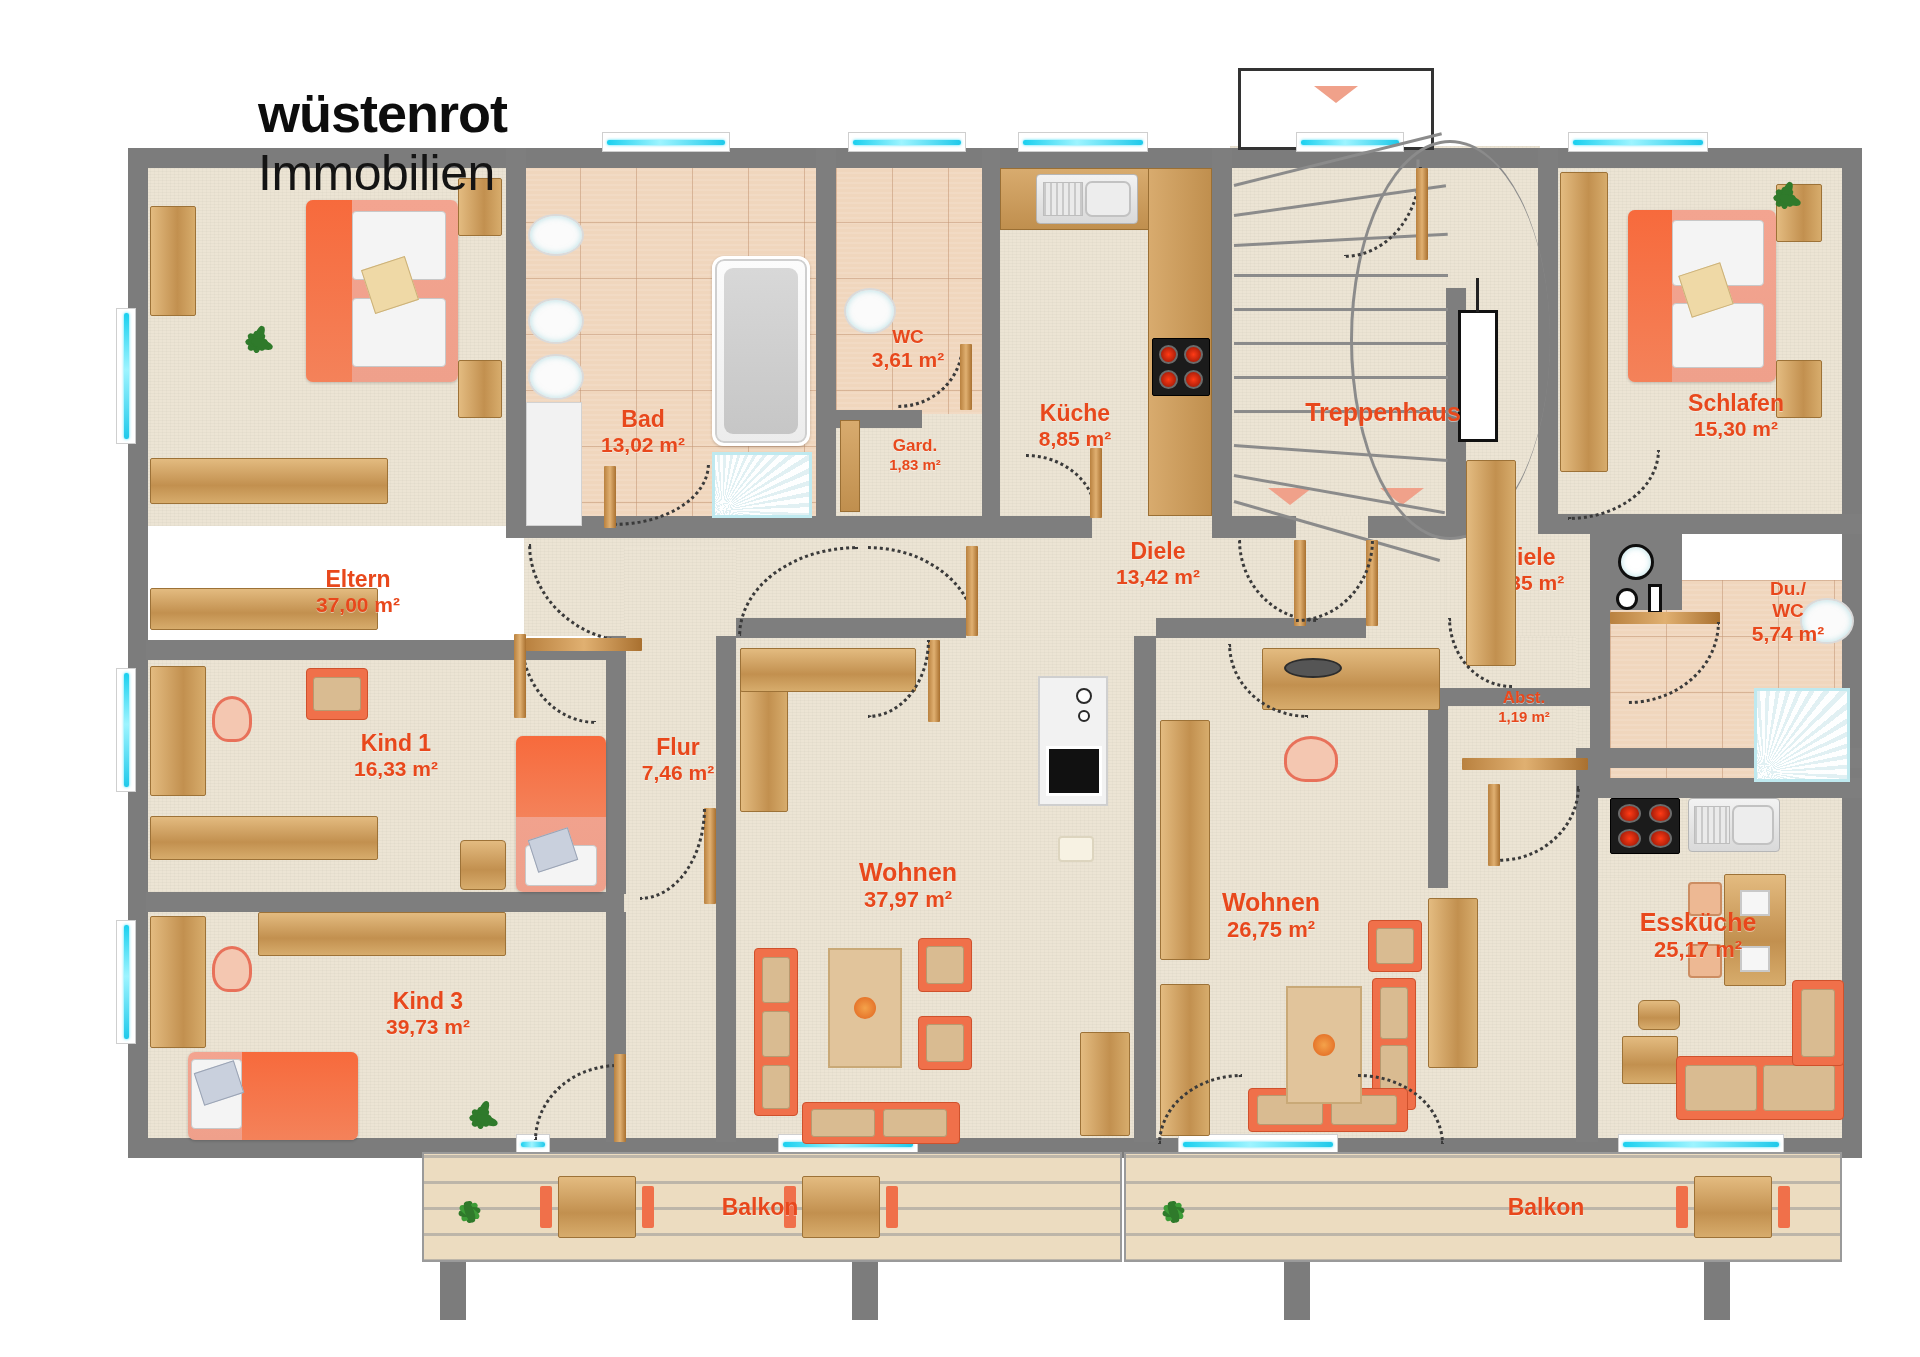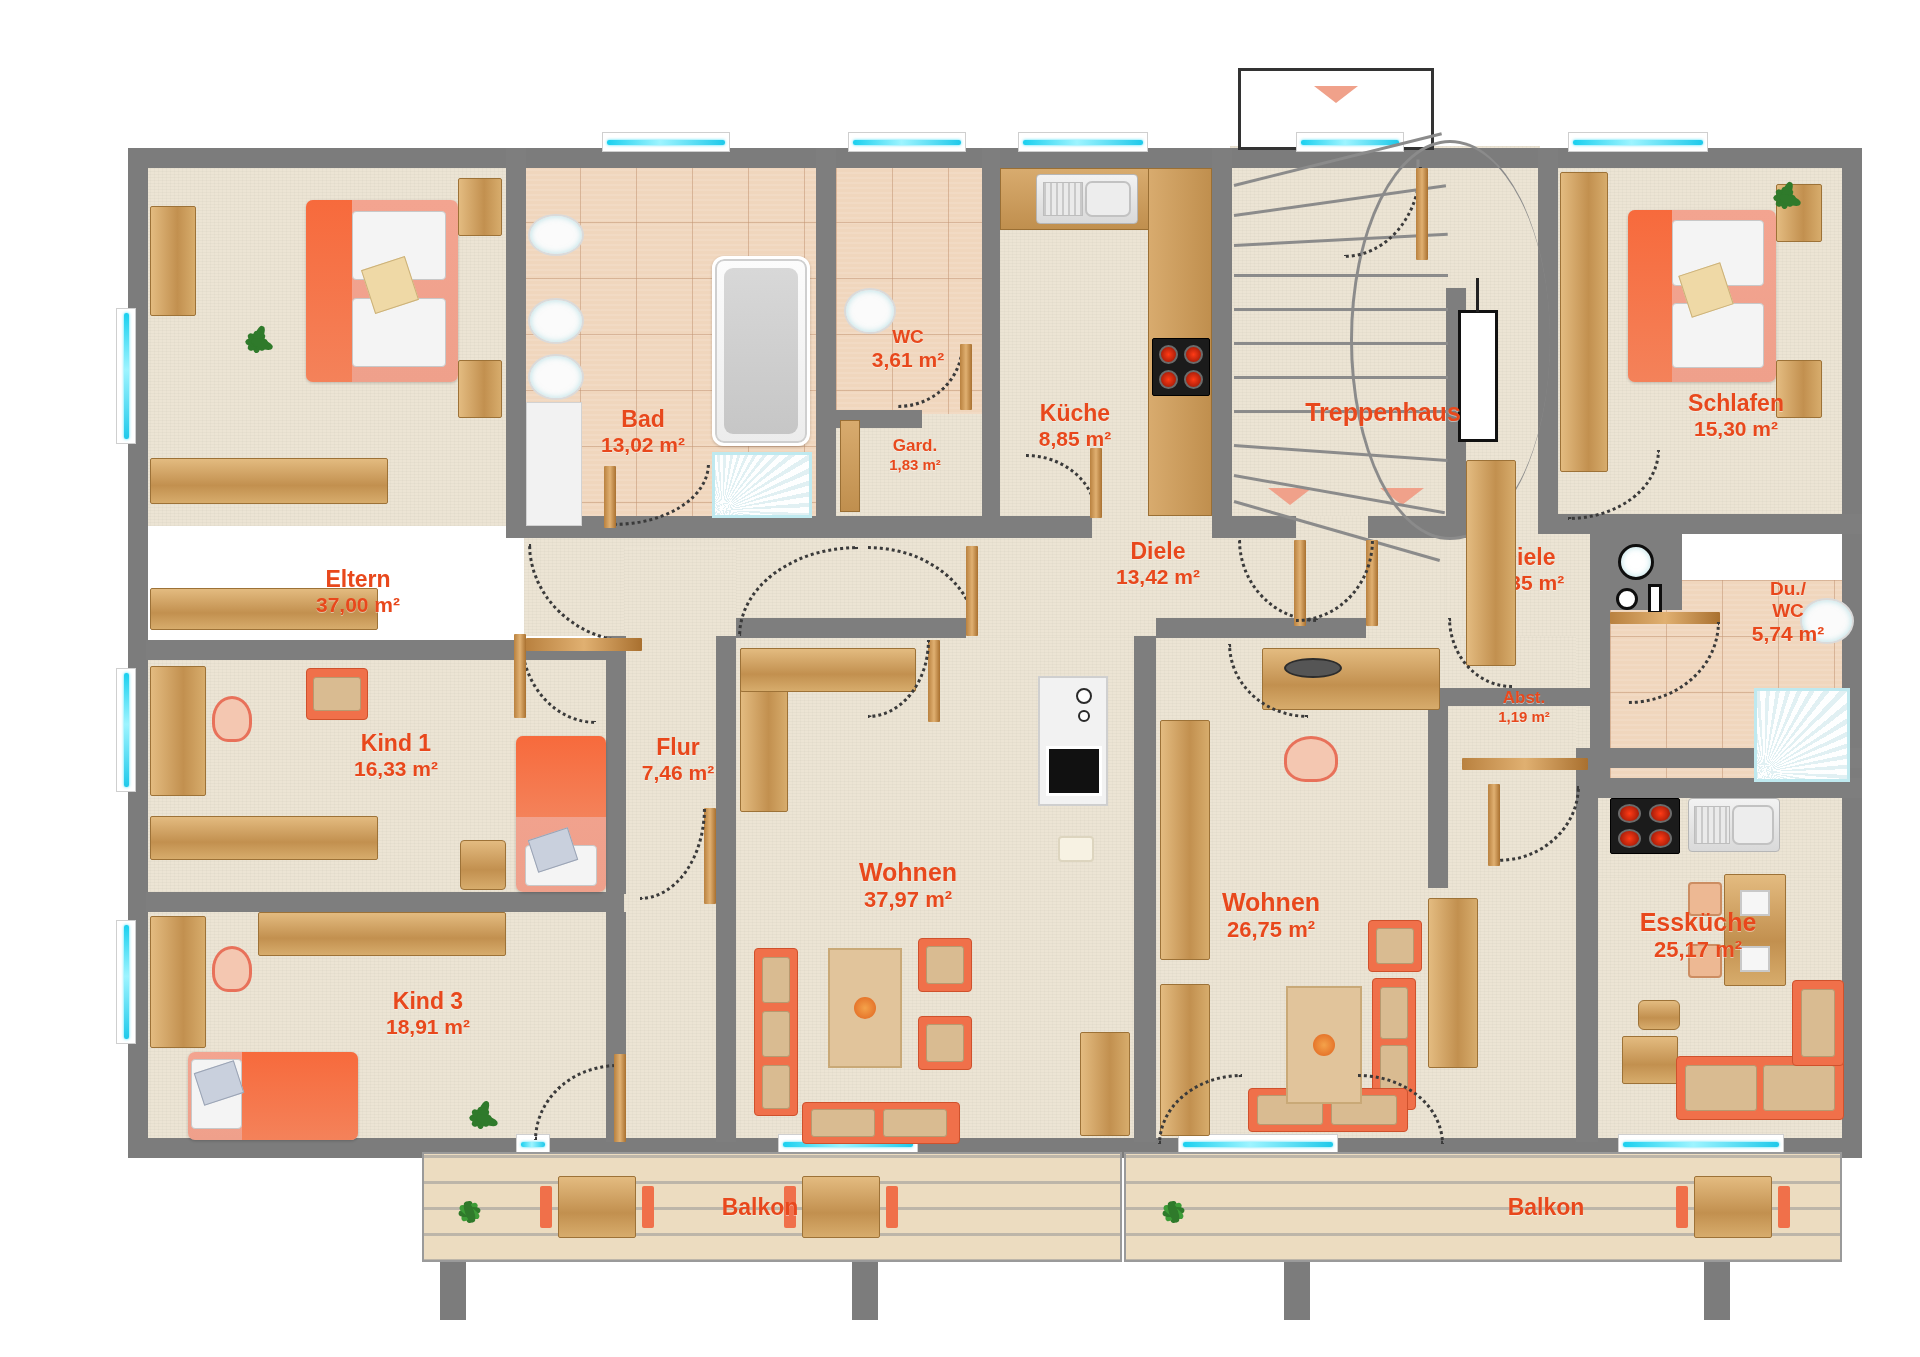--- a/index.html
+++ b/index.html
@@ -153,20 +153,22 @@
 
   
   .post{ position:absolute; background:#7c7c7c; }
   .balcfrm{ position:absolute; border:2px solid #9a9a9a; background:transparent; }
 </style>
 </head>
 <body>
 
 <div id="brand">
   <div class="wordmark">
+    <div class="w1">wüstenrot</div>
+    <div class="w2">Immobilien</div>
   </div>
 </div>
 
 <div id="plan">
 
   <div class="room f-carpet" style="left:18px;top:18px;width:360px;height:360px;"></div>
 
   <div class="room f-tile" style="left:396px;top:18px;width:294px;height:350px;"></div>
 
   <div class="room f-tile" style="left:708px;top:18px;width:146px;height:248px;"></div>
@@ -474,21 +476,21 @@
   <div class="plant" style="left:328px;top:946px;width:48px;height:48px;">
     <i style="transform:rotate(0deg)"></i>
       <i style="transform:rotate(45deg)"></i>
       <i style="transform:rotate(90deg)"></i>
     <i style="transform:rotate(135deg)"></i>
       <i style="transform:rotate(22deg) translateY(-7px)"></i>
       <i style="transform:rotate(110deg) translateY(-7px)"></i>
   </div>
   <div class="lbl" style="left:200px;top:840px;width:200px;">
     <span class="nm">Kind 3</span>
-    <span class="ar">18,91 m²</span>
+    <span class="ar">39,73 m²</span>
   </div>
   <div class="swing tr" style="left:406px;top:916px;width:84px;height:76px;"></div>
   <div class="dleaf" style="left:486px;top:906px;width:12px;height:88px;"></div>
 
   <div class="lbl" style="left:480px;top:586px;width:140px;">
     <span class="nm">Flur</span>
     <span class="ar">7,46 m²</span>
   </div>
   <div class="dleaf" style="left:576px;top:660px;width:12px;height:96px;"></div>
   <div class="swing bl" style="left:512px;top:660px;width:66px;height:92px;"></div>

